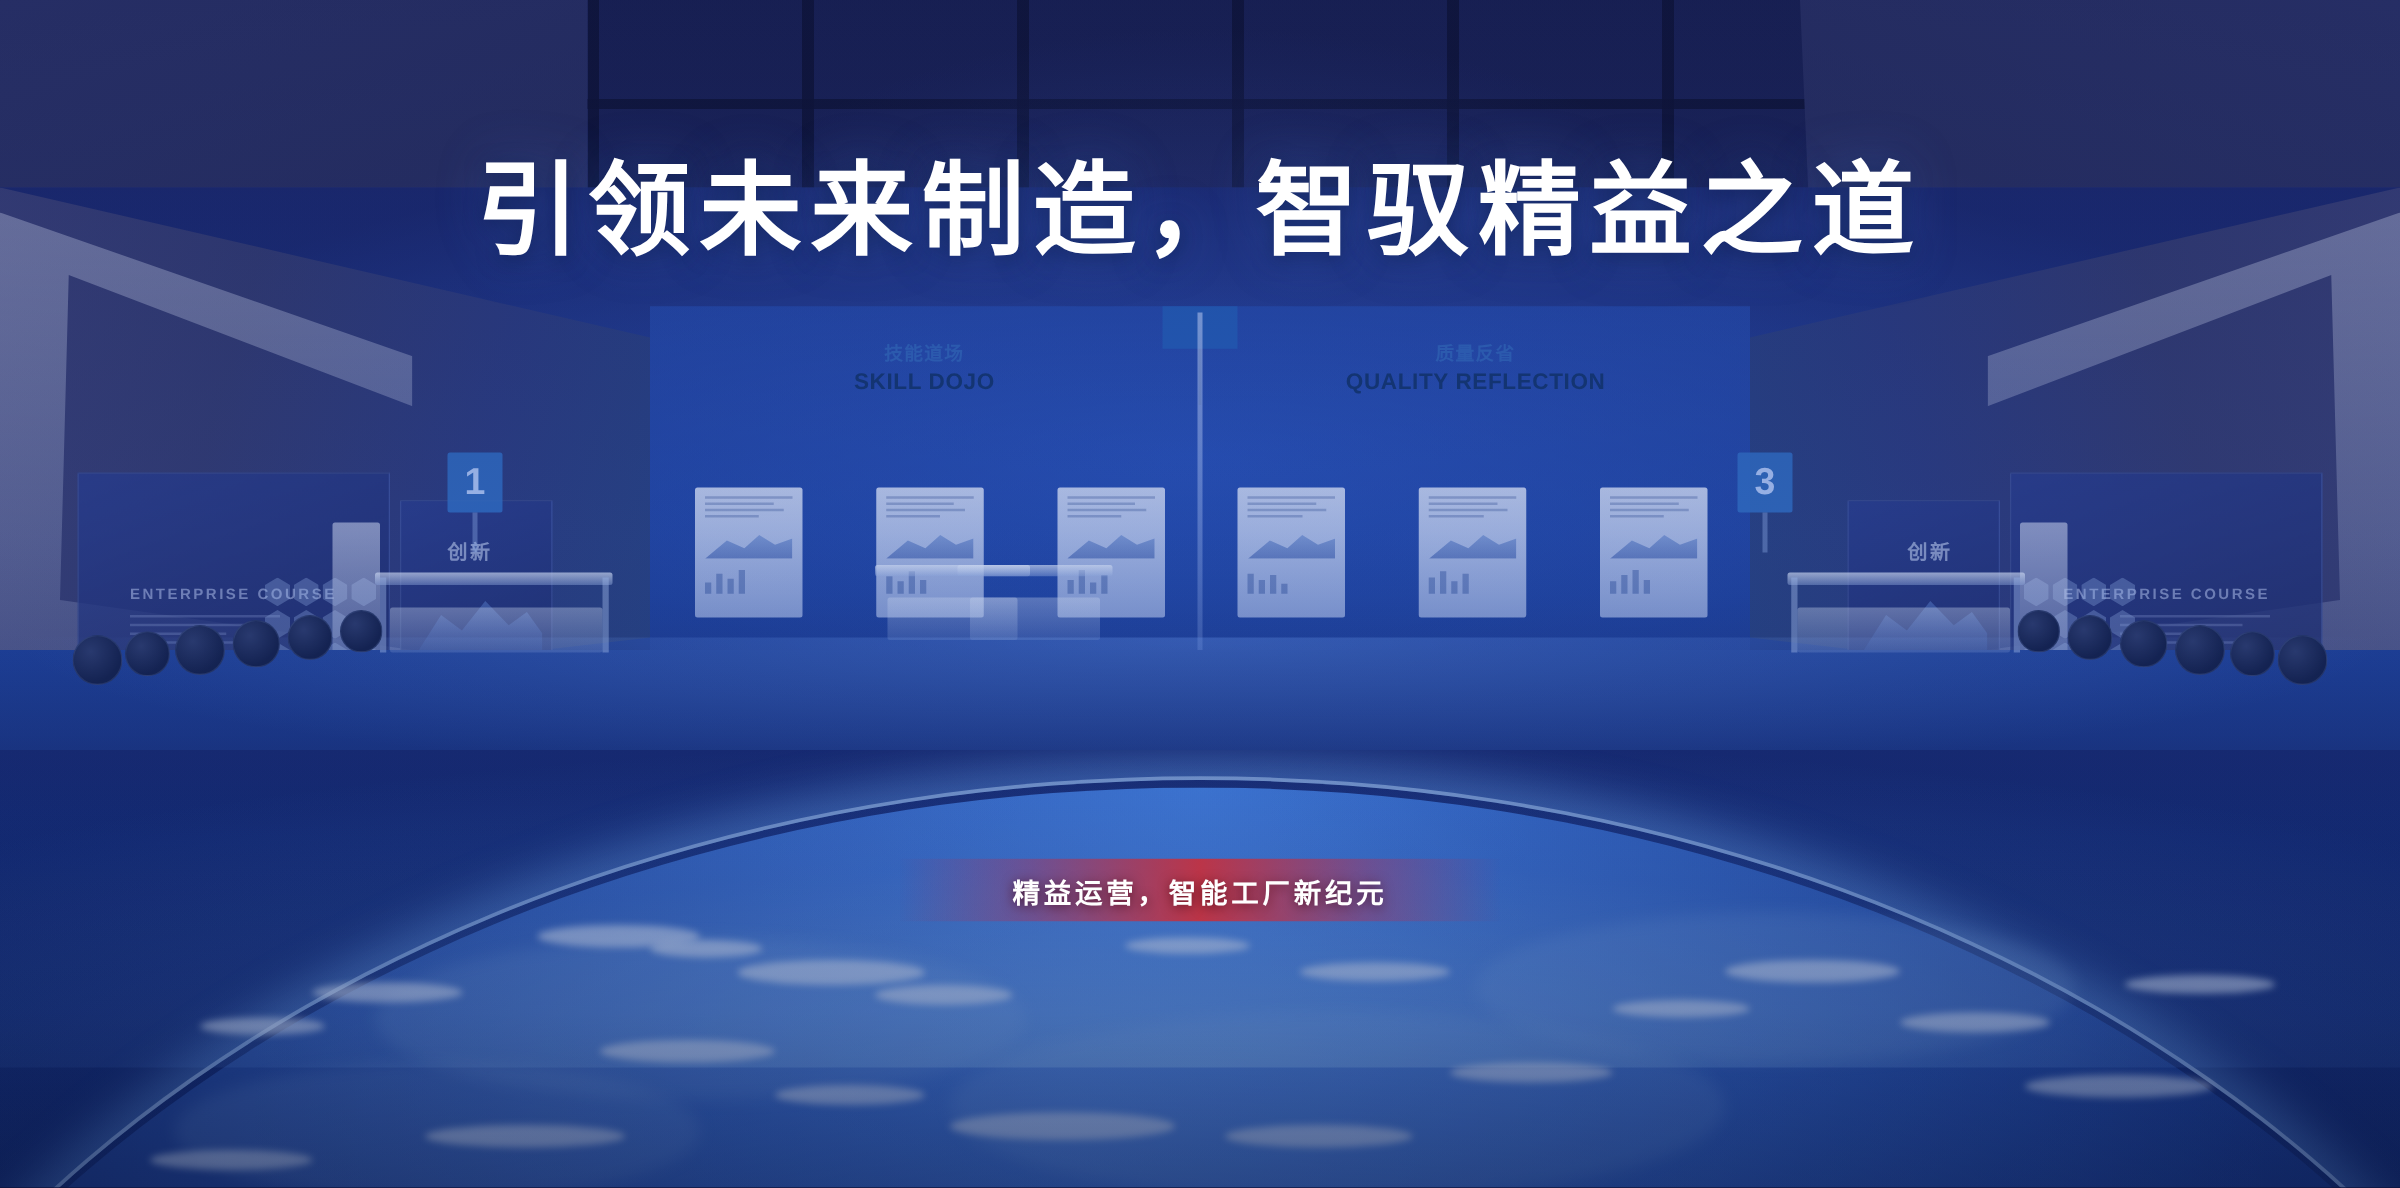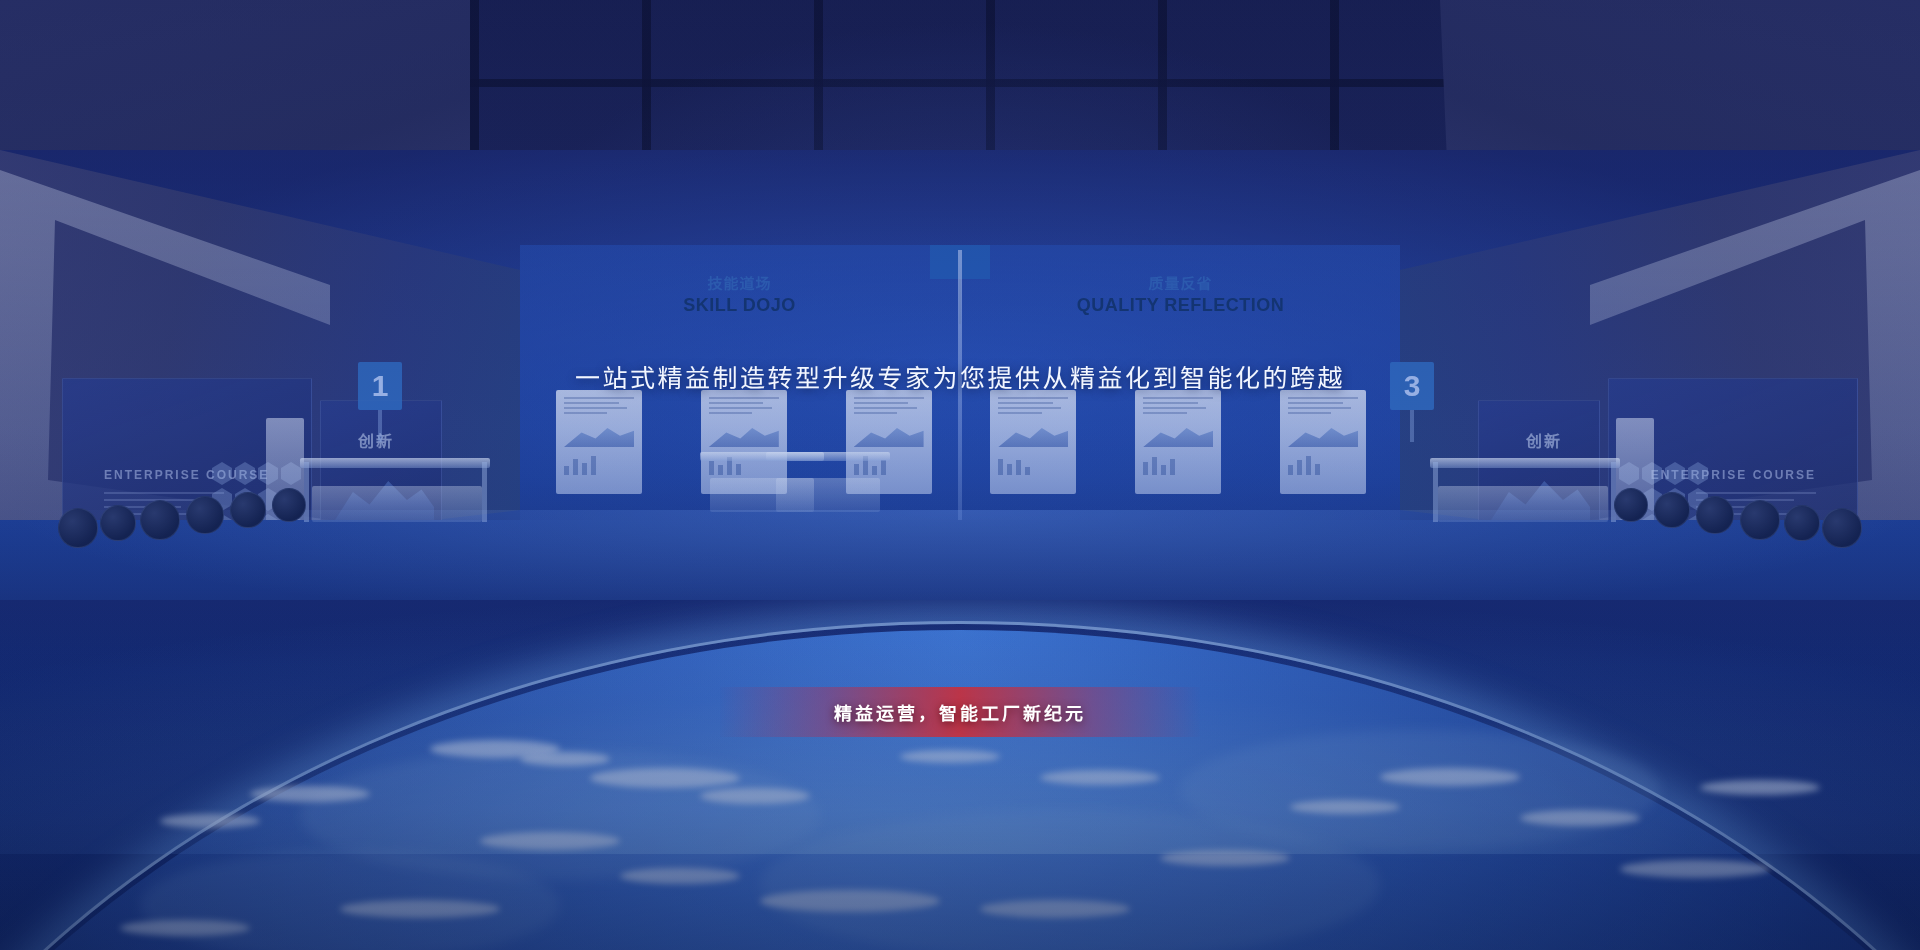--- a/index.html
+++ b/index.html
@@ -295,21 +295,21 @@
     width:480px; height:50px;
     display:flex; align-items:center; justify-content:center;
     background:linear-gradient(90deg,
         rgba(70,70,150,.05) 0%,
         rgba(150,60,110,.55) 22%,
         rgba(205,45,55,.88) 50%,
         rgba(150,60,110,.55) 78%,
         rgba(70,70,150,.05) 100%);
   }
   .badge span{
-    color:#ffffff; font-size:18px; font-weight:700; letter-spacing:3px;
+    color:#ffffff; font-size:22px; font-weight:700; letter-spacing:3px;
     text-shadow:0 2px 9px rgba(60,0,10,.65);
     white-space:nowrap;
   }
 
   
   .tint{
     position:absolute; inset:0;
     background:linear-gradient(180deg,rgba(25,38,105,.28) 0%,rgba(30,60,150,.12) 45%,rgba(16,34,92,.22) 100%);
     pointer-events:none;
   }
@@ -568,21 +568,21 @@
     <div class="cloud" style="left:1040px;top:170px;width:120px;height:15px;"></div>
     <div class="cloud" style="left:340px;top:300px;width:160px;height:18px;"></div>
     <div class="cloud" style="left:120px;top:320px;width:130px;height:16px;"></div>
     <div class="cloud" style="left:1700px;top:180px;width:120px;height:15px;"></div>
 
     <div class="earth-shade"></div>
   </div>
 
   <div class="tint"></div>
 
-
-  <div class="subtitle">一站式精益制造转型升级专家为您提供从精益化到智能化的跨越</div>
+  <div class="headline">引领未来制造，智驭精益之道</div>
+
 
 
   <div class="badge">
     <span>精益运营，智能工厂新纪元</span>
   </div>
 
 </div>
 
 </body></html>

